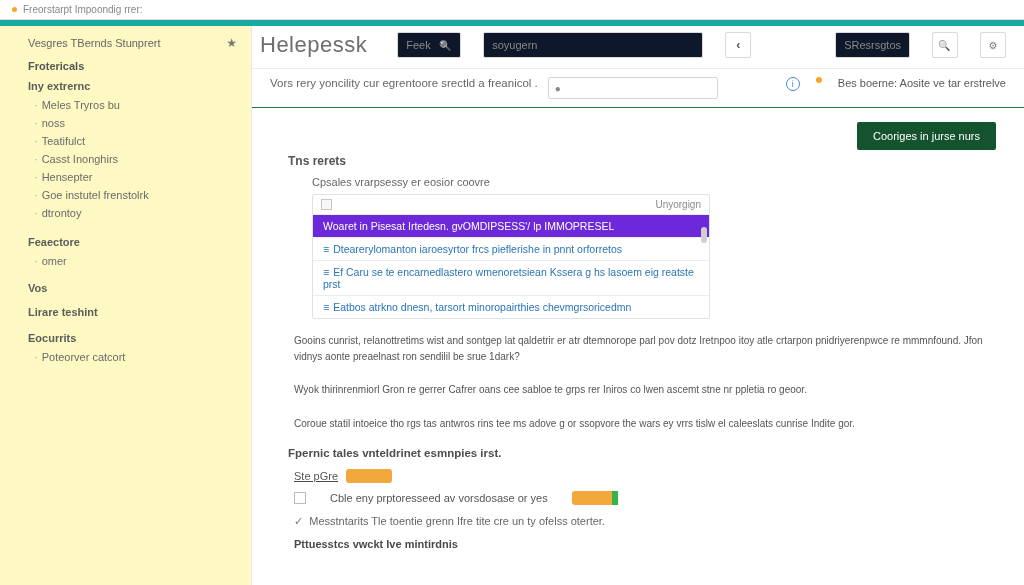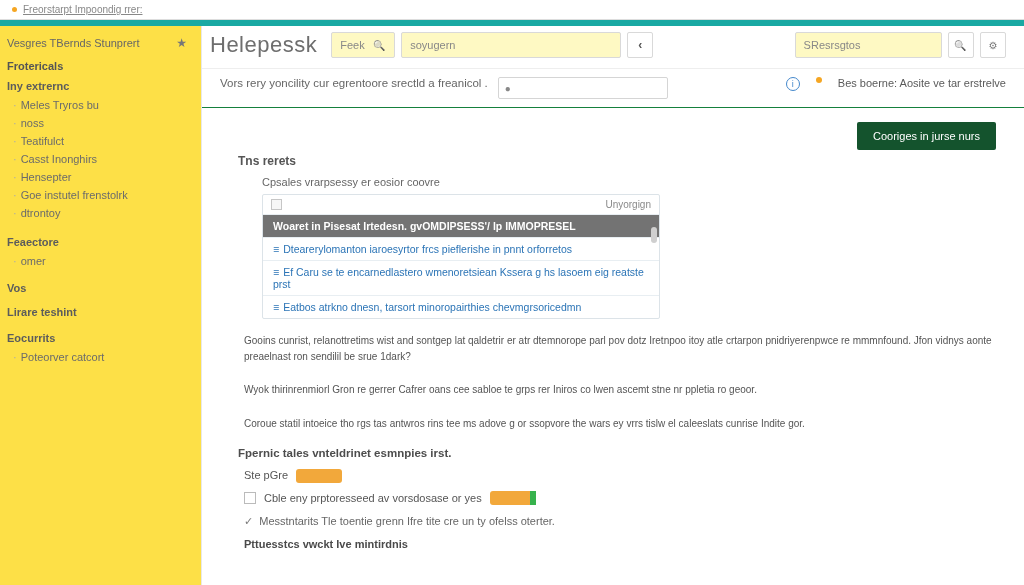--- a/index.html
+++ b/index.html
@@ -14,39 +14,38 @@
   }
   .browser-bar {
     height: 20px;
     border-bottom: 1px solid #ddd;
     display: flex;
     align-items: center;
     padding: 0 12px;
     font-size: 10px;
     color: #888;
     gap: 6px;
-    text-decoration: underline;
   }
   .browser-dot {
     width: 5px; height: 5px; border-radius: 50%;
     background: #f5a623;
   }
   .teal-strip { height: 6px; background: #19a9a3; }
 
   .app {
     display: flex;
     height: calc(100% - 26px);
   }
 
   
   .sidebar {
-    width: 202px;
+    width: 252px;
     border-right: 1px solid #e8e8e8;
-    padding: 10px 14px 10px 7px;
-    background: #fde047;
+    padding: 10px 14px 10px 28px;
+    background: #fef9c3;
   }
   .sidebar .brand-row {
     display: flex; justify-content: space-between; align-items: center;
     font-size: 11px; color: #666; margin-bottom: 10px;
   }
   .side-star { color:#777; font-size:12px; }
   .side-head {
     font-weight: 700; color:#555; font-size:11px; margin: 10px 0 6px;
   }
   .side-sub {
@@ -65,36 +64,36 @@
   
   .main {
     flex: 1;
     display: flex;
     flex-direction: column;
     overflow: hidden;
   }
   .topbar {
     display: flex;
     align-items: center;
-    gap: 6px;
+    gap: 22px;
     padding: 6px 18px 10px 8px;
     border-bottom: 1px solid #eee;
   }
   .app-title {
     font-size: 22px;
     color: #6e6e6e;
     font-weight: 400;
     letter-spacing: .5px;
     margin-right: 8px;
   }
   .field {
     height: 26px;
     border: 1px solid #d9d9d9;
     border-radius: 2px;
-    background: #fef9c3;
+    background: #0f172a;
     padding: 0 8px;
     font-size: 11px;
     color: #888;
     display: flex;
     align-items: center;
   }
   .field.small { width: 64px; }
   .field.med { width: 150px; flex:1; max-width: 220px;}
   .field.search-main { width: 220px; }
   .spacer { flex: 1; }
@@ -164,47 +163,47 @@
     width:11px;height:11px;border:1px solid #c6c6c6;background:#f7f7f7;
   }
   .row {
     padding: 5px 10px;
     font-size: 10.5px;
     border-top: 1px solid #e8eef2;
     color:#3b6f8f;
     cursor:pointer;
   }
   .row.sel {
-    background:#737373;
-    color:#fff; font-weight:700;
+    background:#6d28d9;
+    color:#fff; font-weight:400;
   }
   .row.link { color:#2b74b6; }
   .row .bullet{ color:#2b74b6; margin-right:4px;}
   .scroll-thumb{
     position:absolute; right:2px; top:32px; width:6px; height:16px;
     background:#cfcfcf; border-radius:3px;
   }
 
   .para { font-size: 10px; color:#545454; margin: 8px 0 10px 6px; line-height:1.55;}
   .para2 { margin-top: 18px; }
   .subhead { font-weight:700; color:#4d4d4d; font-size:11.5px; margin-top:16px;}
-  .pill-row { display:flex; gap:8px; margin: 10px 0 8px 6px;}
+  .pill-row { display:flex; align-items:center; gap:8px; margin: 10px 0 8px 6px; text-decoration: underline;}
   .pill-label{ font-size:11px; color:#555;}
   .pill {
     display:inline-block; width:46px; height:14px;
     border-radius:3px;
   }
   .pill.orange{ background:#f2a83b;}
   .pill.orange2{ background:#f2a83b; position:relative;}
   .pill.orange2::after{
     content:""; position:absolute; right:0; top:0; bottom:0; width:6px;
     background:#37b24d;
   }
   .check-row{
-    display:flex; align-items:center; gap:8px;
+    display:flex; align-items:center; gap:24px;
     margin: 6px 0 10px 6px;
     font-size:11px; color:#555;
   }
   .checkbox{
     width:12px;height:12px;border:1px solid #bbb;background:#fff;
   }
   .footer-itm{
     font-size:11px; color:#666; margin-top:10px; margin-left:6px;
   }
   .footer-itm .tick::before{content:"✓"; color:#7a7a7a; margin-right:6px;}

